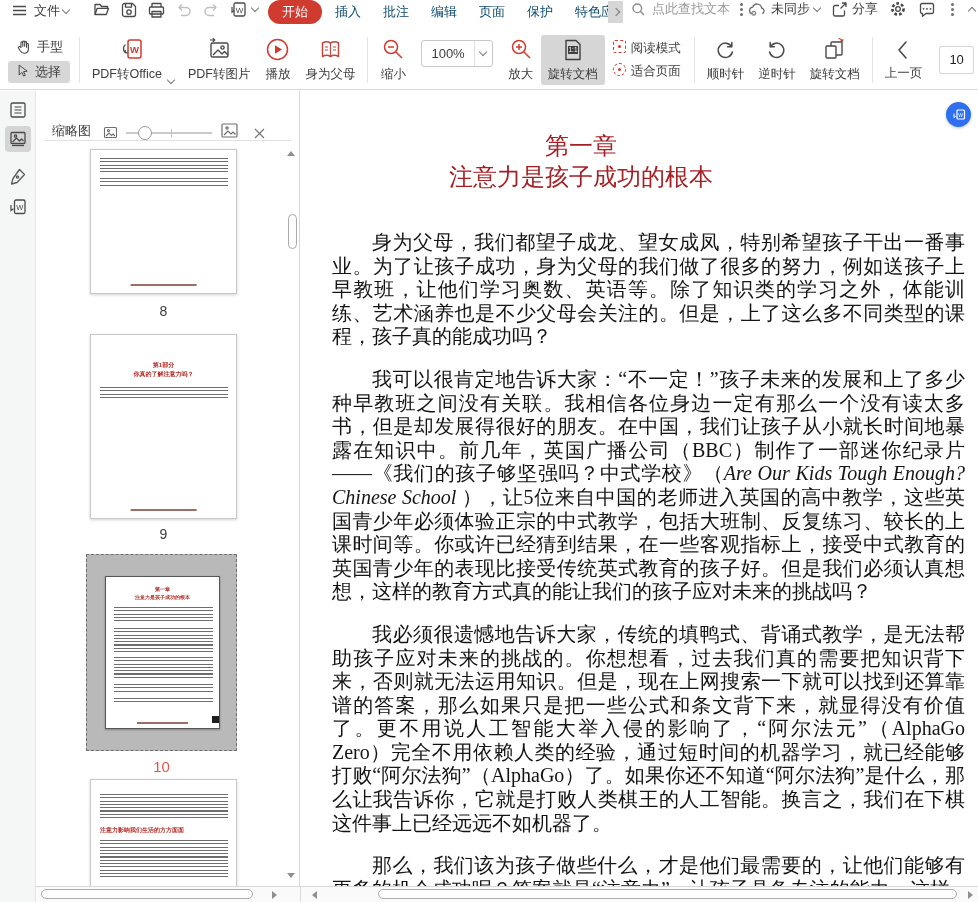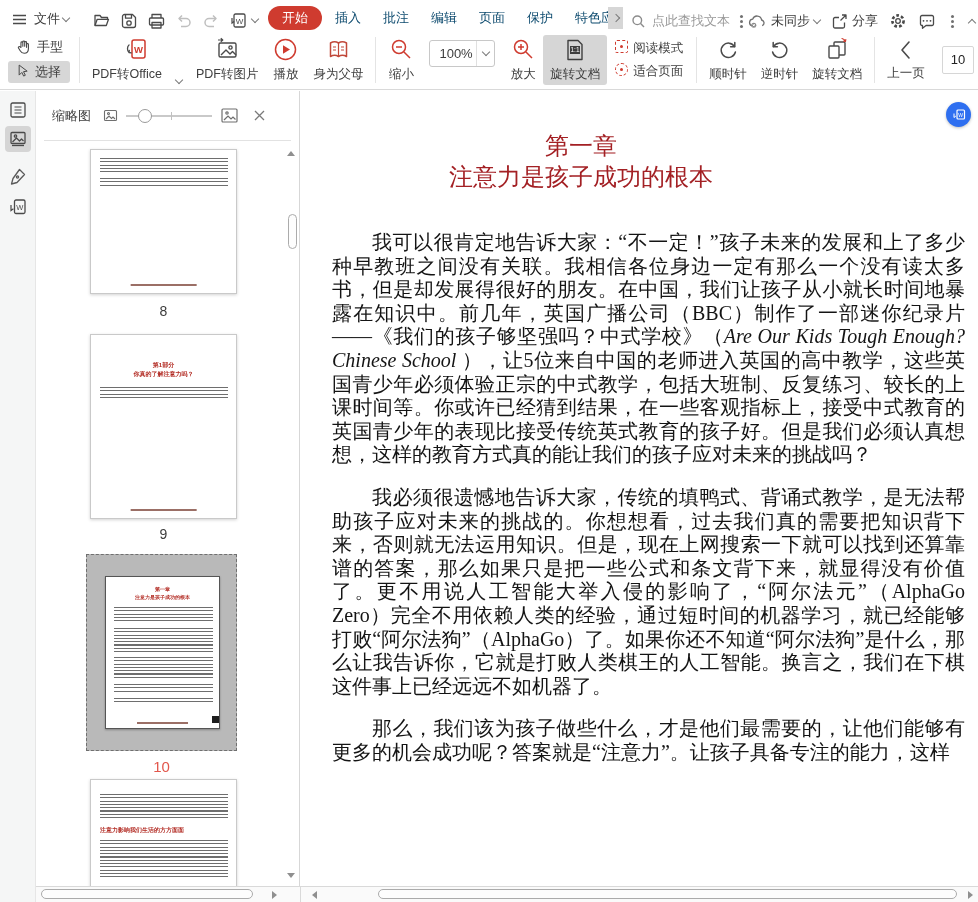--- a/index.html
+++ b/index.html
@@ -2,21 +2,21 @@
 <html><head>
 <meta charset="utf-8">
 <style>
 *{box-sizing:border-box;margin:0;padding:0}
 html,body{width:978px;height:902px;overflow:hidden}
 body{font-family:"Liberation Sans","DejaVu Sans",sans-serif;background:#fff;color:#3d3d3d}
 .app{position:relative;width:978px;height:902px;background:#fff;overflow:hidden}
 svg{display:block}
 .ico{flex:none}
 
-.menubar{height:30px;display:flex;align-items:flex-end;padding:0 8px;font-size:13px;white-space:nowrap}
+.menubar{height:30px;display:flex;align-items:flex-start;padding:0 8px;font-size:13px;white-space:nowrap}
 .mb-btn{display:flex;align-items:center;gap:3px;padding:2px 3px;border-radius:3px;cursor:default}
 .mb-sep{width:1px;height:16px;background:#ddd;margin:0 9px}
 .mb-icons{display:flex;align-items:center;gap:9px;margin-left:2px}
 .chev{width:6px;height:6px;border-right:1.4px solid #7a7a7a;border-bottom:1.4px solid #7a7a7a;display:inline-block}
 .chev.down{transform:rotate(45deg);margin-top:-3px}
 .chev.up{transform:rotate(-135deg);margin-top:3px}
 .chev.right{transform:rotate(-45deg)}
 .tabs{display:flex;align-items:center;margin-left:10px}
 .tab{padding:3px 11px;color:#0c4a6e}
 .tab.active{background:#cf3b2f;color:#fff;border-radius:13px;padding:3px 14px;margin-right:2px}
@@ -38,21 +38,21 @@
 .combo .dd{width:18px;height:100%;border-left:1px solid #e0e0e0;display:flex;align-items:center;justify-content:center}
 .fit-ico{width:13px;height:13px;border:1px dashed #cf3b2f;border-radius:2px;position:relative}
 .fit-ico i{position:absolute;left:50%;top:50%;width:3px;height:3px;margin:-1.5px;background:#cf3b2f;border-radius:50%}
 .pagebox{width:54px;height:28px;border:1px solid #d6d6d6;border-radius:2px;background:#fff;display:flex;align-items:center;justify-content:center;font-size:13px;color:#222;margin-left:10px}
 
 .main{position:absolute;top:91px;left:0;right:0;bottom:0}
 .strip{position:absolute;left:0;top:0;width:36px;bottom:0;background:#f5f6f6;border-right:1px solid #e6e6e6}
 .strip .sico{position:absolute;left:5px;width:26px;height:26px;display:flex;align-items:center;justify-content:center;border-radius:4px}
 .strip .sico.sel{background:#d5d5d5}
 .panel{position:absolute;left:36px;top:0;width:264px;bottom:0;background:#fff;border-right:1px solid #d7d7d7;overflow:hidden}
-.panel-head{height:49px;display:flex;align-items:center;padding:0 10px 0 16px;gap:8px}
+.panel-head{height:49px;display:flex;align-items:flex-end;padding:0 10px 0 16px;gap:8px}
 .panel-title{font-size:13px;color:#3d3d3d;margin-right:4px}
 .slider{position:relative;width:86px;height:14px}
 .slider .track{position:absolute;left:0;right:0;top:6px;height:2px;background:#c9c9c9}
 .slider .tick{position:absolute;left:45px;top:3px;width:1px;height:8px;background:#c0c0c0}
 .slider .knob{position:absolute;left:12px;top:0;width:14px;height:14px;border-radius:50%;background:#fff;border:1px solid #9a9a9a}
 .panel-divider{height:1px;background:#e2e2e2;margin:0 8px 0 8px}
 .thumbwrap{position:absolute;left:0;top:50px;right:0;bottom:16px;overflow:hidden}
 .tpage{position:absolute;background:#fff;border:1px solid #c9c9c9;box-shadow:0 1px 3px rgba(0,0,0,.18)}
 .tlines{background:repeating-linear-gradient(180deg,#6e6e6e 0 1.1px,transparent 1.1px 3.3px)}
 .tlabel{position:absolute;width:147px;text-align:center;font-size:14px;color:#3c3c3c}
@@ -207,21 +207,21 @@
         <span>选择</span>
       </span>
     </div>
     <span class="vsep"></span>
     <span class="tool-big">
       <svg width="27" height="27" viewBox="0 0 27 27" fill="none">
           <rect x="9" y="4" width="13" height="18" rx="2" stroke="#cf3b2f" stroke-width="1.5"></rect>
           <text x="15.5" y="17" font-size="9.5" fill="#cf3b2f" text-anchor="middle" font-family="sans-serif" font-weight="bold">W</text>
           <path d="M6 9c-2 1.5-2 6 0 7.5M6 16.5l2.2.3M6 16.5l.3-2" stroke="#4a4a4a" stroke-width="1.3" stroke-linecap="round"></path>
         </svg>
-      <span style="display:flex;align-items:flex-end;gap:14px">
+      <span style="display:flex;align-items:flex-end;gap:6px">
           <span>PDF转Office</span>
           <i class="chev down"></i>
         </span>
     </span>
     <span class="tool-big">
       <svg width="27" height="27" viewBox="0 0 27 27" fill="none" stroke="#4a4a4a" stroke-width="1.4" stroke-linejoin="round">
           <rect x="5" y="7" width="17" height="14" rx="1.5"></rect>
           <circle cx="16.5" cy="11.5" r="1.6"></circle>
           <path d="M7 19l5-5 4 4 2.5-2.5 3.5 3.5"></path>
           <path d="M4 4h4.5M6.8 2.3L8.8 4l-2 1.7" stroke-width="1.2"></path>
@@ -423,20 +423,21 @@
       <div class="sthumb" style="right:2px;top:123px;width:9px;height:35px"></div>
       <i class="arr dn" style="right:4px;bottom:24px"></i>
     </div>
 
     <div class="docarea">
       <div class="doc-title">
         <div>第一章</div>
         <div>注意力是孩子成功的根本</div>
       </div>
       <div class="doc-body">
+          <p><span>身为父母，我们都望子成龙、望女成凤，特别希望孩子干出一番事业。为了让孩子成功，身为父母的我们做了很多的努力，例如送孩子上早教班，让他们学习奥数、英语等。除了知识类的学习之外，体能训练、艺术涵养也是不少父母会关注的。但是，上了这么多不同类型的课程，孩子真的能成功吗？</span></p>
           <p><span>我可以很肯定地告诉大家：“不一定！”孩子未来的发展和上了多少种早教班之间没有关联。我相信各位身边一定有那么一个没有读太多书，但是却发展得很好的朋友。在中国，我们让孩子从小就长时间地暴露在知识中。前几年，英国广播公司（BBC）制作了一部迷你纪录片——《我们的孩子够坚强吗？中式学校》（</span><em>Are Our Kids Tough Enough? Chinese School</em><span> ），让5位来自中国的老师进入英国的高中教学，这些英国青少年必须体验正宗的中式教学，包括大班制、反复练习、较长的上课时间等。你或许已经猜到结果，在一些客观指标上，接受中式教育的英国青少年的表现比接受传统英式教育的孩子好。但是我们必须认真想想，这样的教育方式真的能让我们的孩子应对未来的挑战吗？</span></p>
           <p><span>我必须很遗憾地告诉大家，传统的填鸭式、背诵式教学，是无法帮助孩子应对未来的挑战的。你想想看，过去我们真的需要把知识背下来，否则就无法运用知识。但是，现在上网搜索一下就可以找到还算靠谱的答案，那么如果只是把一些公式和条文背下来，就显得没有价值了。更不用说人工智能大举入侵的影响了，“阿尔法元”（AlphaGo Zero）完全不用依赖人类的经验，通过短时间的机器学习，就已经能够打败“阿尔法狗”（AlphaGo）了。如果你还不知道“阿尔法狗”是什么，那么让我告诉你，它就是打败人类棋王的人工智能。换言之，我们在下棋这件事上已经远远不如机器了。</span></p>
           <p><span>那么，我们该为孩子做些什么，才是他们最需要的，让他们能够有更多的机会成功呢？答案就是“注意力”。让孩子具备专注的能力，这样</span></p>
         </div>
       <div class="fab">
         <svg width="14" height="14" viewBox="0 0 14 14" fill="none">
             <rect x="5" y="2" width="7.5" height="9" rx="1" stroke="#fff" stroke-width="1.2"></rect>
             <text x="8.7" y="8.8" font-size="5" fill="#fff" text-anchor="middle" font-family="sans-serif">W</text>
             <path d="M2 5.5v4l1.8-1.4" stroke="#fff" stroke-width="1" fill="none"></path>
           </svg>

